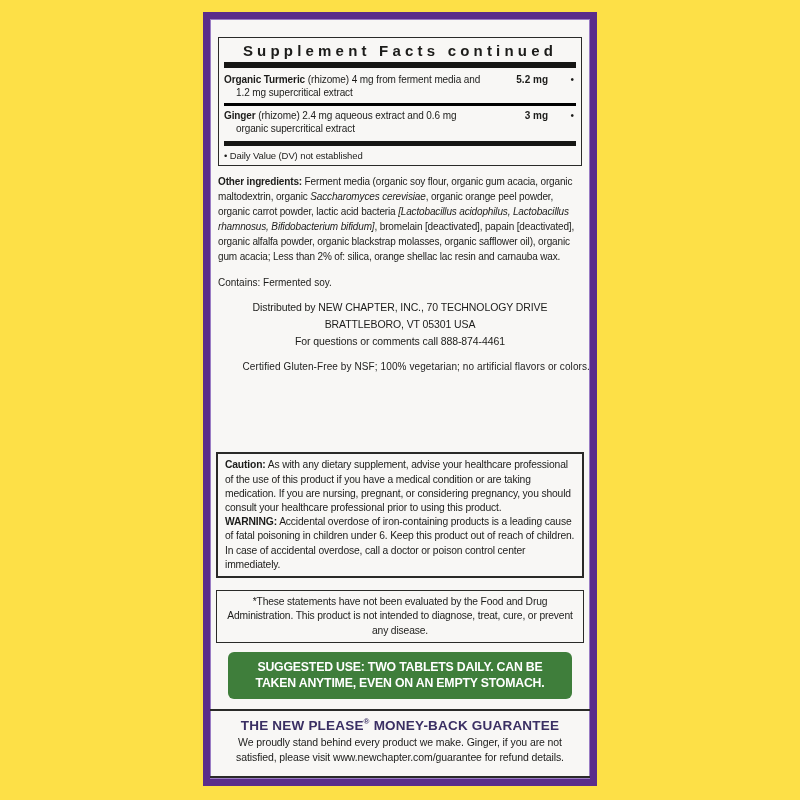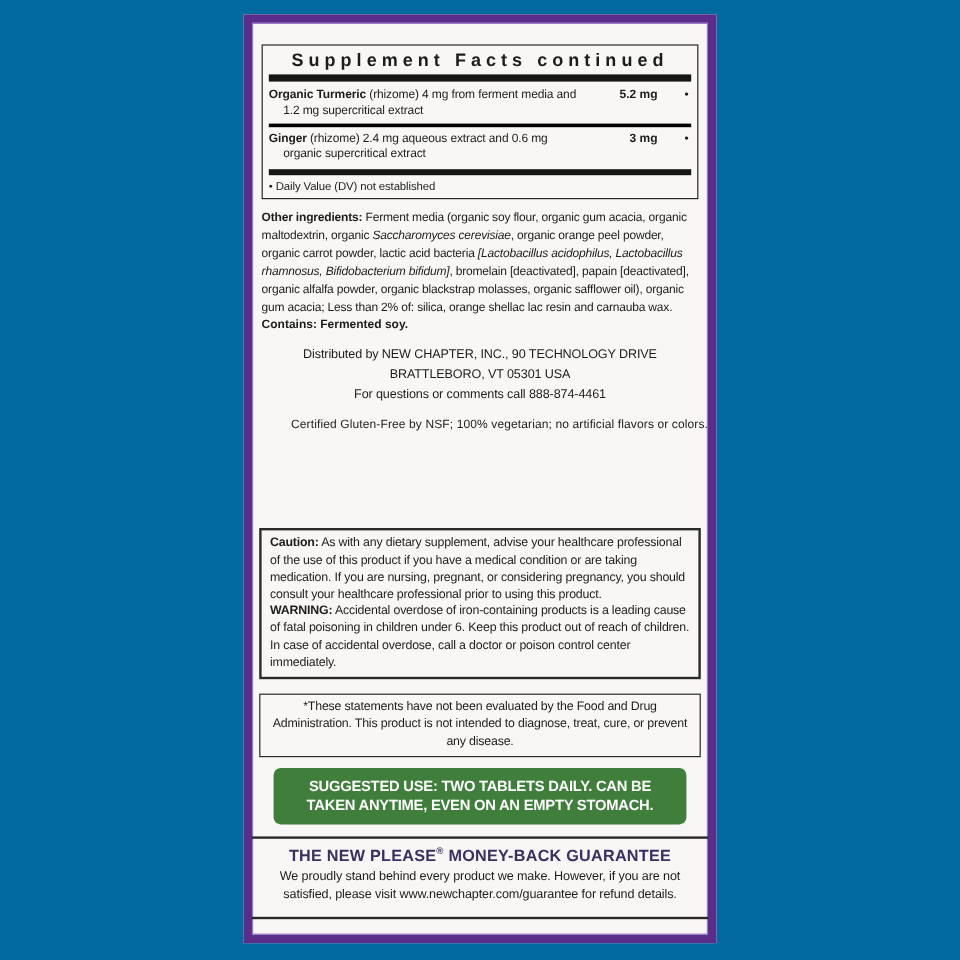--- a/index.html
+++ b/index.html
@@ -1,16 +1,16 @@
 <!DOCTYPE html>
 <html><head>
 <meta charset="utf-8">
 <style>
   html,body{margin:0;padding:0;background:#ffffff;}
-  .page{position:relative;width:800px;height:800px;background:#0369a1;overflow:hidden;
+  .page{position:relative;width:800px;height:800px;background:#fde047;overflow:hidden;
         font-family:"Liberation Sans",sans-serif;color:#1c1c1a;}
   .label{position:absolute;left:203px;top:12px;width:380px;height:760px;
          border:7px solid #5b2d8a;background:#f8f7f5;overflow:hidden;
          box-shadow:0 0 0 1px #9a7cc4 inset;}
 
   
   .supp-box{margin:18px 8px 0;border:1.5px solid #2a2a28;padding:2px 5px 2px;background:#f8f7f5;}
   .supp-title{font-weight:bold;font-size:15px;letter-spacing:4.2px;white-space:nowrap;
               padding:2px 0 3px;text-align:center;}
   .thick-bar{height:6px;background:#161614;margin:0 0 2px;}
@@ -18,21 +18,21 @@
   .supp-row{display:flex;align-items:flex-start;padding:3px 0 4px;font-size:10px;line-height:1.3;}
   .supp-row + .supp-row{border-top:3px solid #000000;}
   .supp-desc{flex:0 0 255px;max-width:255px;padding-left:12px;text-indent:-12px;letter-spacing:-0.1px;}
   .supp-amt{flex:1;text-align:right;font-weight:bold;padding-right:2px;}
   .supp-dv{flex:0 0 24px;text-align:right;padding-right:2px;}
   .supp-foot{font-size:9.5px;padding:3px 0 2px;letter-spacing:-0.1px;}
 
   
   .para{font-size:10px;line-height:1.5;letter-spacing:-0.15px;text-align:left;}
   .other-ing{margin:8px 8px 0;}
-  .contains{margin:1px 8px 0;font-weight:bold;font-size:10px;}
+  .contains{margin:13px 8px 0;font-weight:normal;font-size:10px;}
   .bold{font-weight:bold;}
   .it{font-style:italic;}
 
   .dist{margin-top:11px;text-align:center;font-size:10.5px;line-height:1.6;letter-spacing:-0.1px;}
   .dist .q{font-weight:normal;}
   .cert-org{margin-top:9px;text-align:center;font-weight:bold;font-size:10px;letter-spacing:-0.2px;}
   .cert-glu{margin-top:12px;text-align:right;font-size:10px;letter-spacing:0.1px;color:#222;}
 
   
   .caution-box{margin:80px 6px 0;border:2px solid #2a2a28;padding:4px 7px;font-size:10.3px;
@@ -82,41 +82,41 @@
 
       <div class="thick-bar lower"></div>
       <div class="supp-foot">• Daily Value (DV) not established</div>
     </div>
 
     <p class="para other-ing"><span class="bold">Other ingredients:</span><span> Ferment media (organic soy flour, organic gum acacia, organic maltodextrin, organic </span><span class="it">Saccharomyces cerevisiae</span><span>, organic orange peel powder, organic carrot powder, lactic acid bacteria </span><span class="it">[Lactobacillus acidophilus, Lactobacillus rhamnosus, Bifidobacterium bifidum]</span><span>, bromelain [deactivated], papain [deactivated], organic alfalfa powder, organic blackstrap molasses, organic safflower oil), organic gum acacia; Less than 2% of: silica, orange shellac lac resin and carnauba wax.</span></p>
 
     <p class="contains">Contains: Fermented soy.</p>
 
     <div class="dist">
-      <div>Distributed by NEW CHAPTER, INC., 90 TECHNOLOGY DRIVE</div>
+      <div>Distributed by NEW CHAPTER, INC., 70 TECHNOLOGY DRIVE</div>
       <div>BRATTLEBORO, VT 05301 USA</div>
       <div class="q">For questions or comments call 888-874-4461</div>
     </div>
     <div class="cert-glu">Certified Gluten-Free by NSF; 100% vegetarian; no artificial flavors or colors.</div>
 
     <div class="caution-box">
       <span class="bold">Caution:</span><span> As with any dietary supplement, advise your healthcare professional of the use of this product if you have a medical condition or are taking medication. If you are nursing, pregnant, or considering pregnancy, you should consult your healthcare professional prior to using this product.</span><br>
       <span class="bold">WARNING:</span><span> Accidental overdose of iron-containing products is a leading cause of fatal poisoning in children under 6. Keep this product out of reach of children. In case of accidental overdose, call a doctor or poison control center immediately.</span>
     </div>
 
     <div class="fda-box">*These statements have not been evaluated by the Food and Drug Administration. This product is not intended to diagnose, treat, cure, or prevent any disease.</div>
 
     <div class="green-box">
       <span>SUGGESTED USE:</span><span> TWO TABLETS DAILY. CAN BE TAKEN ANYTIME, EVEN ON AN EMPTY STOMACH.</span>
     </div>
 
     <div class="rule-section">
       <div class="guarantee">
         <div class="g-title"><span>THE NEW PLEASE</span><sup>®</sup><span> MONEY-BACK GUARANTEE</span></div>
-        <div class="g-body">We proudly stand behind every product we make. However, if you are not satisfied, please visit www.newchapter.com/guarantee for refund details.</div>
+        <div class="g-body">We proudly stand behind every product we make. Ginger, if you are not satisfied, please visit www.newchapter.com/guarantee for refund details.</div>
       </div>
     </div>
 
     <div class="recycle">
       <div class="r1">PLEASE RECYCLE THIS BOX AFTER USE.</div>
 
     </div>
 
   </div>
 </div>

